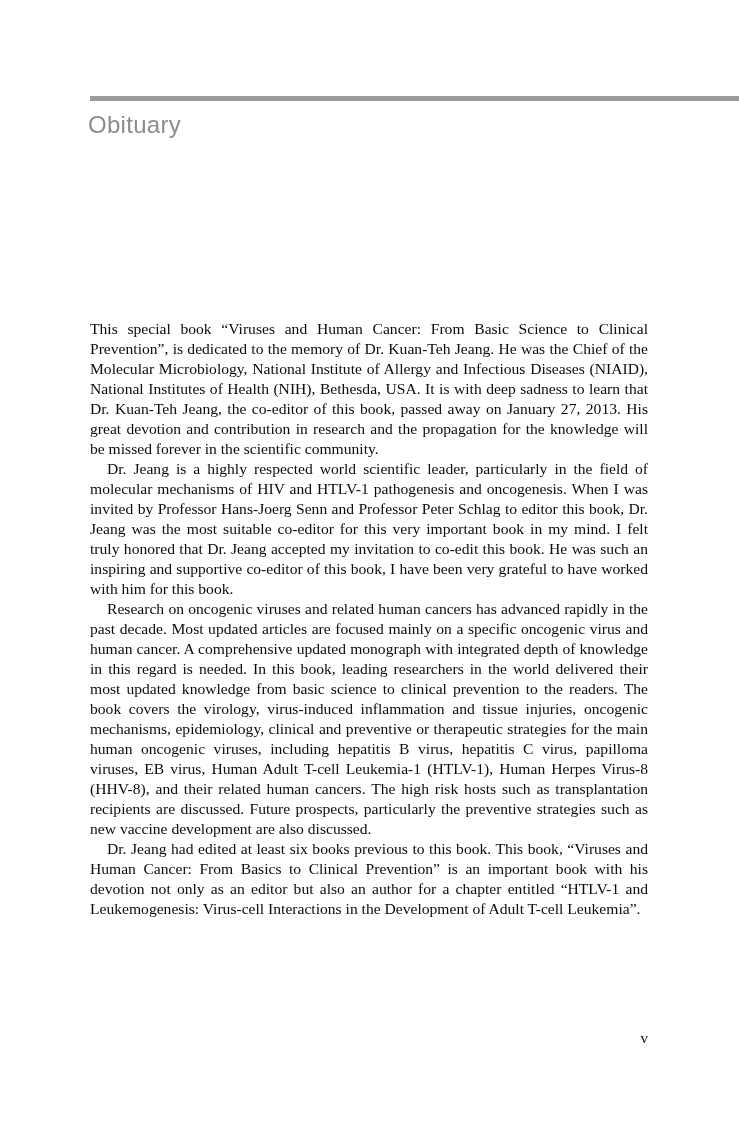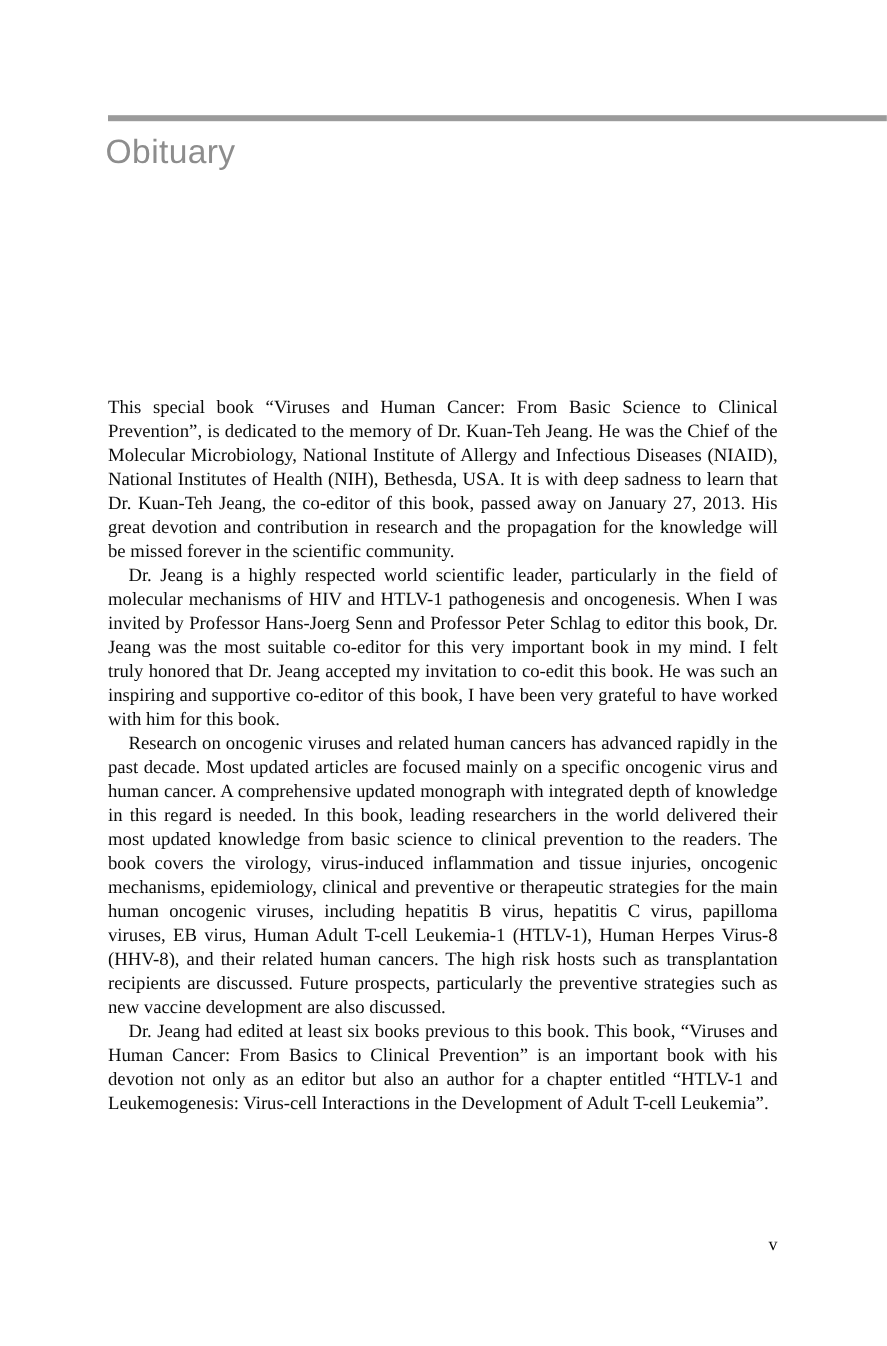--- a/index.html
+++ b/index.html
@@ -25,29 +25,29 @@
     top: 96px;
     height: 5px;
     background: #9b9b9b;
   }
   .heading {
     position: absolute;
     left: 88px;
     top: 111px;
     margin: 0;
     font-family: "Liberation Sans", sans-serif;
-    font-size: 28px;
+    font-size: 24px;
     font-weight: normal;
     color: #8d8d8d;
     letter-spacing: 0.3px;
   }
   .body-text {
     position: absolute;
     left: 90px;
-    top: 330px;
+    top: 319px;
     width: 558px;
     font-family: "Liberation Serif", serif;
     font-size: 15.6px;
     line-height: 20px;
     color: #0b0b0b;
     text-align: justify;
   }
   .para {
     margin: 0;
     text-indent: 17px;

